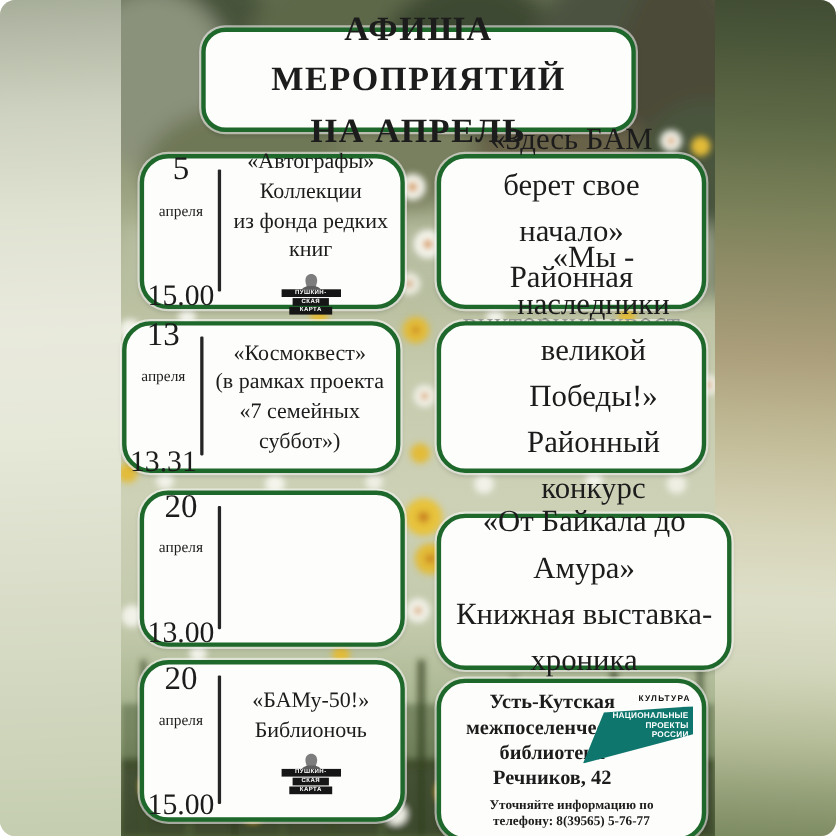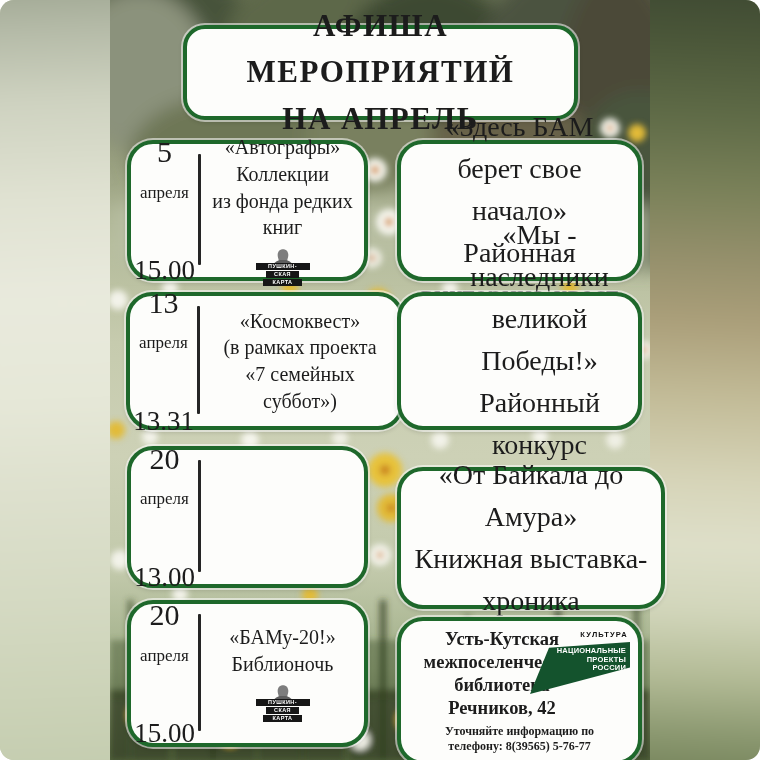--- a/index.html
+++ b/index.html
@@ -21,33 +21,33 @@
 
   
   .card{position:absolute;background:#fdfdfb;border:4px solid #1e682b;border-radius:26px;
         box-sizing:border-box;box-shadow:0 0 0 2px rgba(255,255,255,.55),0 2px 5px rgba(0,0,0,.18);}
   .c-title{left:183px;top:25px;width:395px;height:95px;border-radius:22px;
            display:flex;align-items:center;justify-content:center;}
   .ptitle{font-size:31px;line-height:1.5;letter-spacing:1.5px;font-weight:600;
           text-align:center;white-space:pre-line;}
 
   .c-l1{left:127px;top:140px;width:241px;height:141px;}
-  .c-l2{left:126px;top:292px;width:278px;height:138px;}
+  .c-l2{left:111px;top:292px;width:253px;height:138px;}
   .c-l3{left:127px;top:446px;width:241px;height:142px;}
   .c-l4{left:127px;top:600px;width:241px;height:147px;}
   .c-r1{left:397px;top:140px;width:245px;height:141px;}
   .c-r2{left:397px;top:292px;width:245px;height:138px;padding-left:40px;}
   .c-r3{left:397px;top:467px;width:268px;height:142px;}
   .c-r4{left:397px;top:600px;width:245px;height:148px;}
 
   .leftgrid{display:flex;height:100%;}
   .datecol{width:67px;flex:none;display:flex;flex-direction:column;align-items:center;
            justify-content:center;padding:2px 0;}
   .day{font-size:30px;line-height:1.05;}
-  .month{font-size:17px;line-height:1.2;margin-top:15px;}
+  .month{font-size:14px;line-height:1.2;margin-top:15px;}
   .hline{height:3px;background:#252525;align-self:stretch;margin:7px 4px 6px 2px;border-radius:1px;}
   .time{font-size:27px;line-height:1.05;margin-top:40px;}
   .vline{width:3px;background:#252525;margin:10px 0 12px;flex:none;border-radius:1px;}
   .titlecol{flex:1;display:flex;flex-direction:column;align-items:center;justify-content:center;
             padding:2px 3px;}
   .etitle{font-size:20px;line-height:1.33;text-align:center;white-space:pre-line;}
 
   .rgrid{display:flex;height:100%;align-items:center;justify-content:center;}
   .atitle{font-size:28px;line-height:1.5;text-align:center;white-space:pre-line;padding:0 6px;}
 
@@ -60,21 +60,21 @@
 
   
   .c-r4{padding:0;margin-top:17px;}
   .lib{margin:7px 0 2px 6px;width:190px;text-align:center;font-weight:700;font-size:18.5px;
        line-height:1.25;white-space:pre-line;}
   .phone{text-align:center;font-weight:700;font-size:12px;line-height:1.26;white-space:pre-line;
          margin-top:3px;}
   .nplogo{position:absolute;top:9px;right:8px;width:100px;text-align:right;}
   .np-program{font:700 7.5px/9px "Liberation Sans",sans-serif;letter-spacing:1.2px;color:#111;
               margin-right:2px;}
-  .np-flag{position:relative;margin-top:3px;width:100px;height:52px;background:#14532d;
+  .np-flag{position:relative;margin-top:3px;width:100px;height:52px;background:#0f766e;
            clip-path:polygon(0 100%,19% 11%,100% 0,100% 49%);text-decoration:underline;}
   .np-name{position:absolute;top:5px;right:4px;font:700 7.5px/8.5px "Liberation Sans",sans-serif;
            color:#fff;white-space:pre-line;letter-spacing:.2px;text-align:right;}
 </style>
 </head>
 <body>
 
 <div class="canvas">
 
   <div class="bg-strip bg-left">
@@ -256,21 +256,21 @@
   <div class="card c-l4">
     <div class="leftgrid">
       <div class="datecol">
         <div class="day">20</div>
         <div class="month">апреля</div>
         <div class="hline"></div>
         <div class="time">15.00</div>
       </div>
       <div class="vline"></div>
       <div class="titlecol">
-        <div class="etitle">«БАМу-20!»
+        <div class="etitle">«БАМу-50!»
 Библионочь</div>
         <div class="pushkin">
           <svg viewBox="0 0 20 15">
             <path d="M6.2,15 C6.4,11.5 5,10.5 5,7.5 C5,4 7.2,2 10,2 C12.8,2 15,4 15,7.5 C15,10.5 13.6,11.5 13.8,15 Z" fill="#7d7d7d"></path>
             <path d="M2,15 C4,12.5 7,12.2 10,12.2 C13,12.2 16,12.5 18,15 Z" fill="#5e5e5e"></path>
           </svg>
           <div class="pbar pb1">ПУШКИН-</div>
           <div class="pbar pb2">СКАЯ</div>
           <div class="pbar pb3">КАРТА</div>
         </div>

